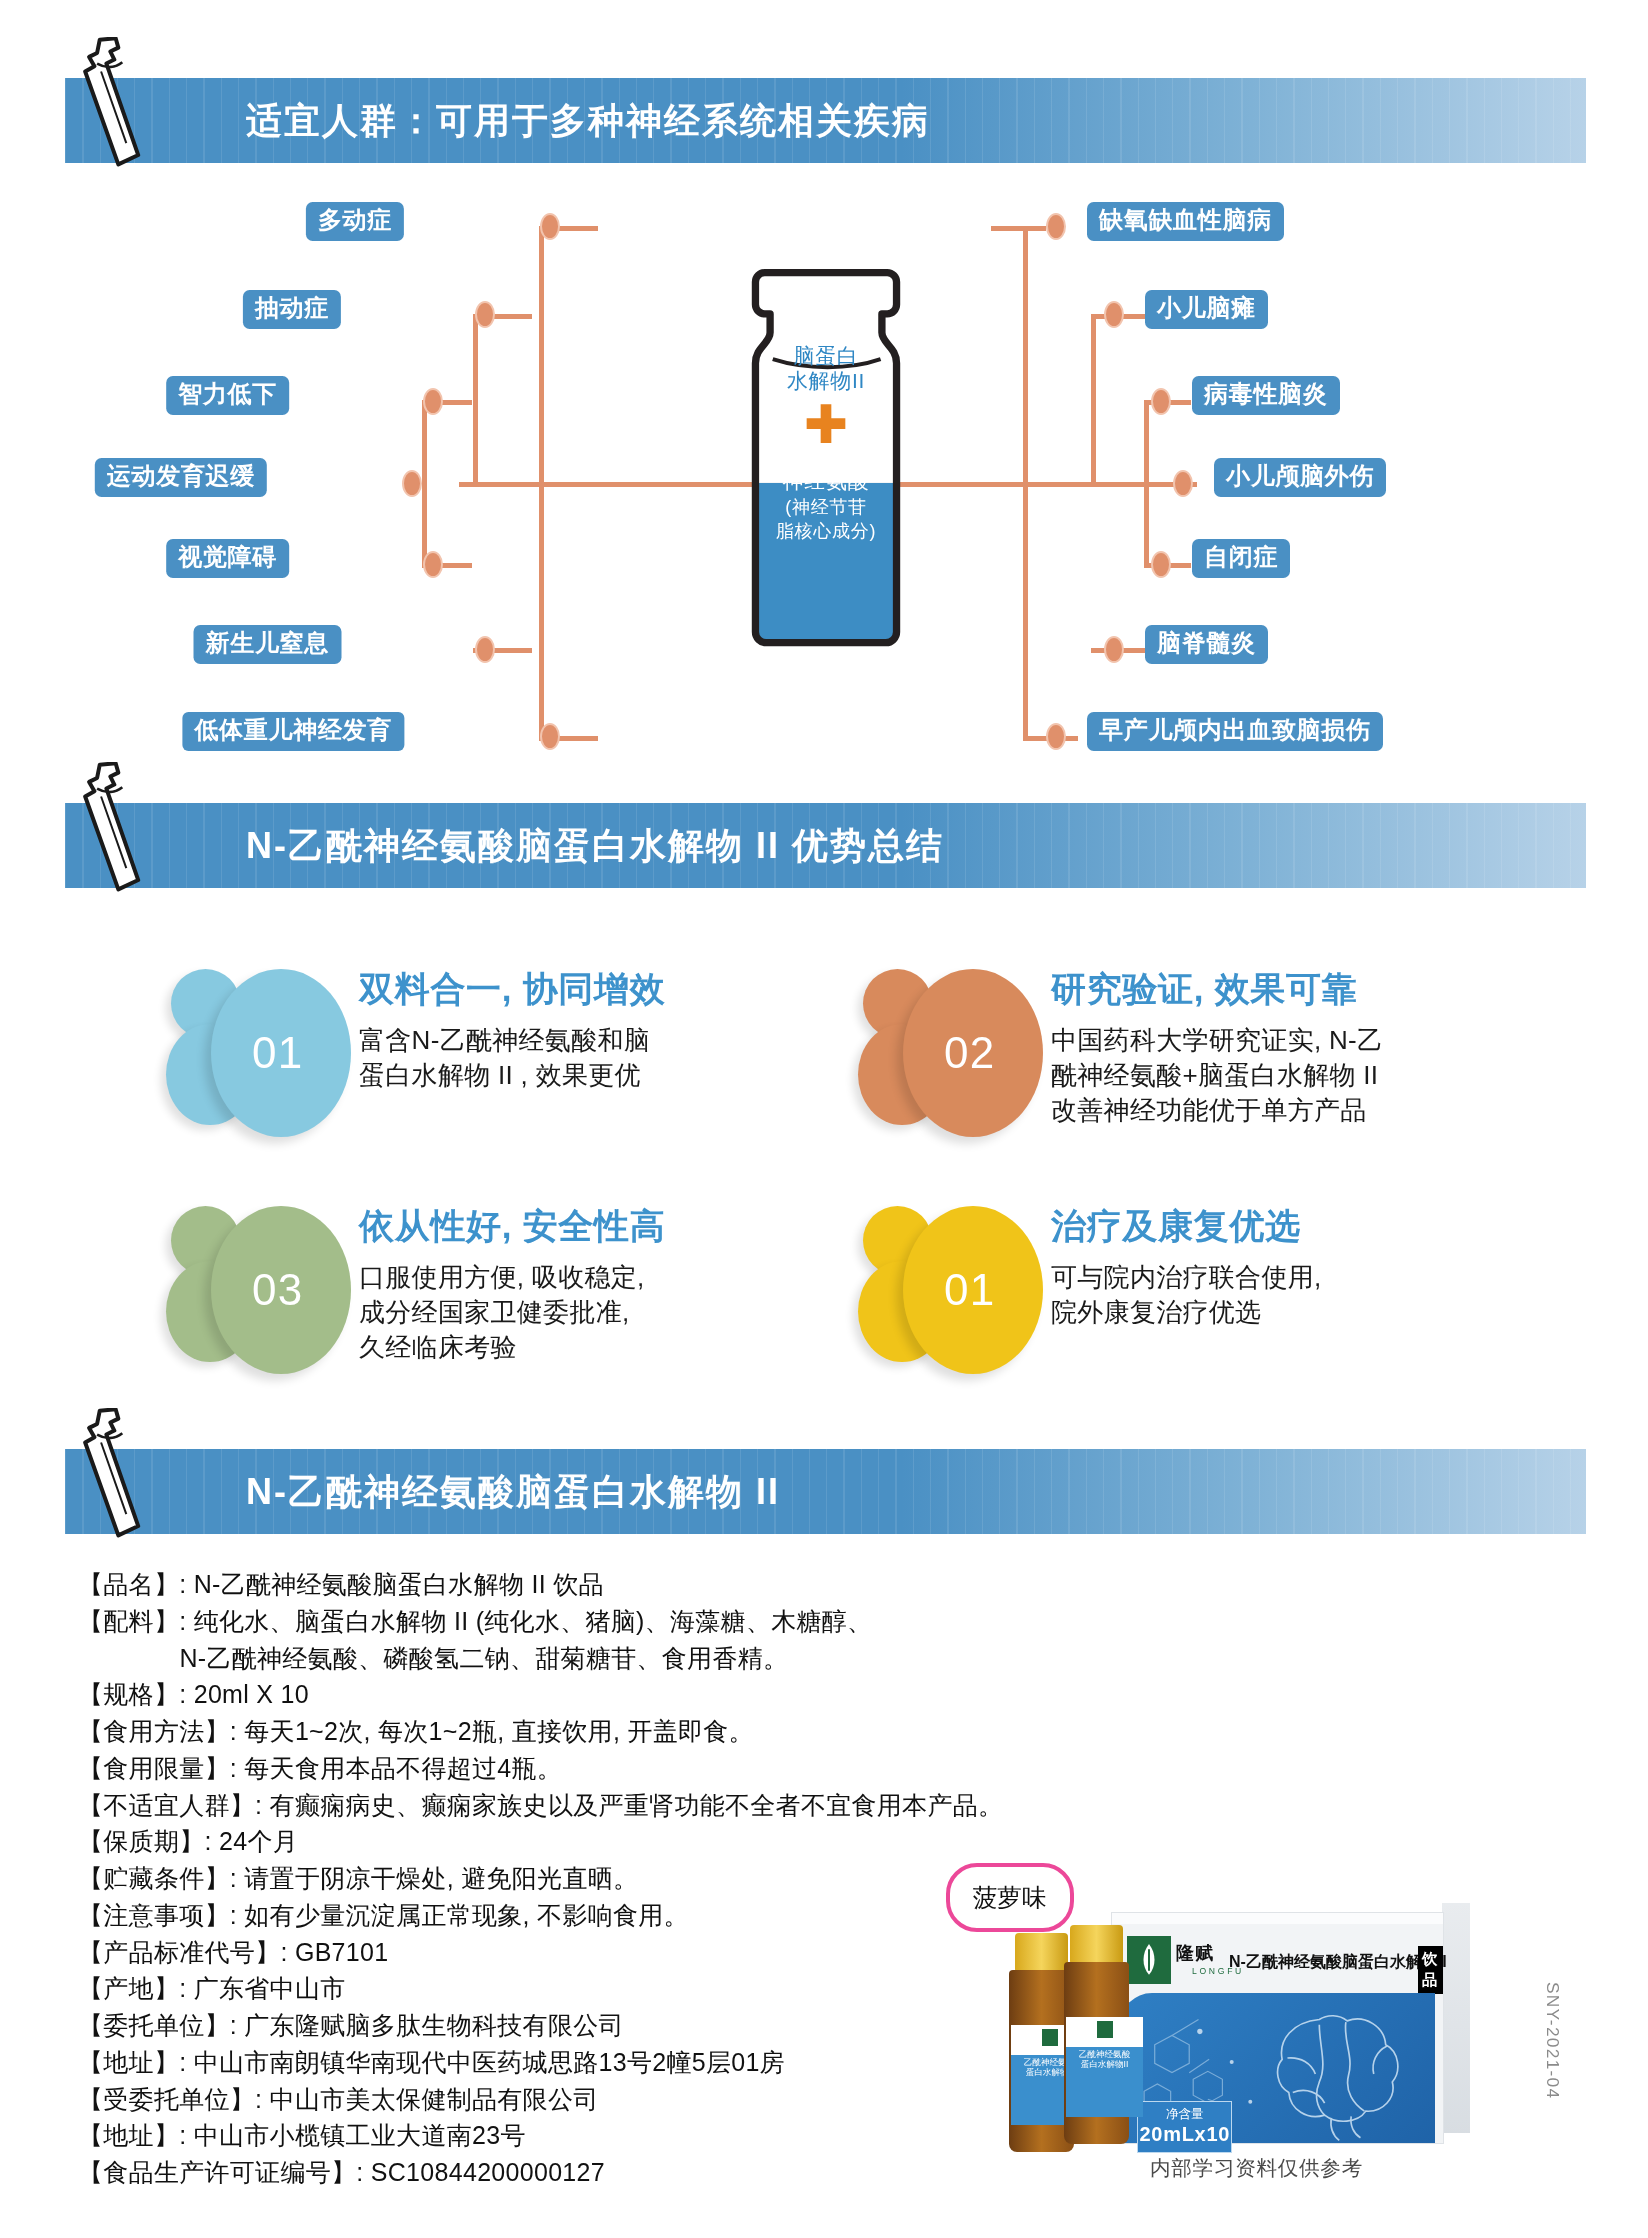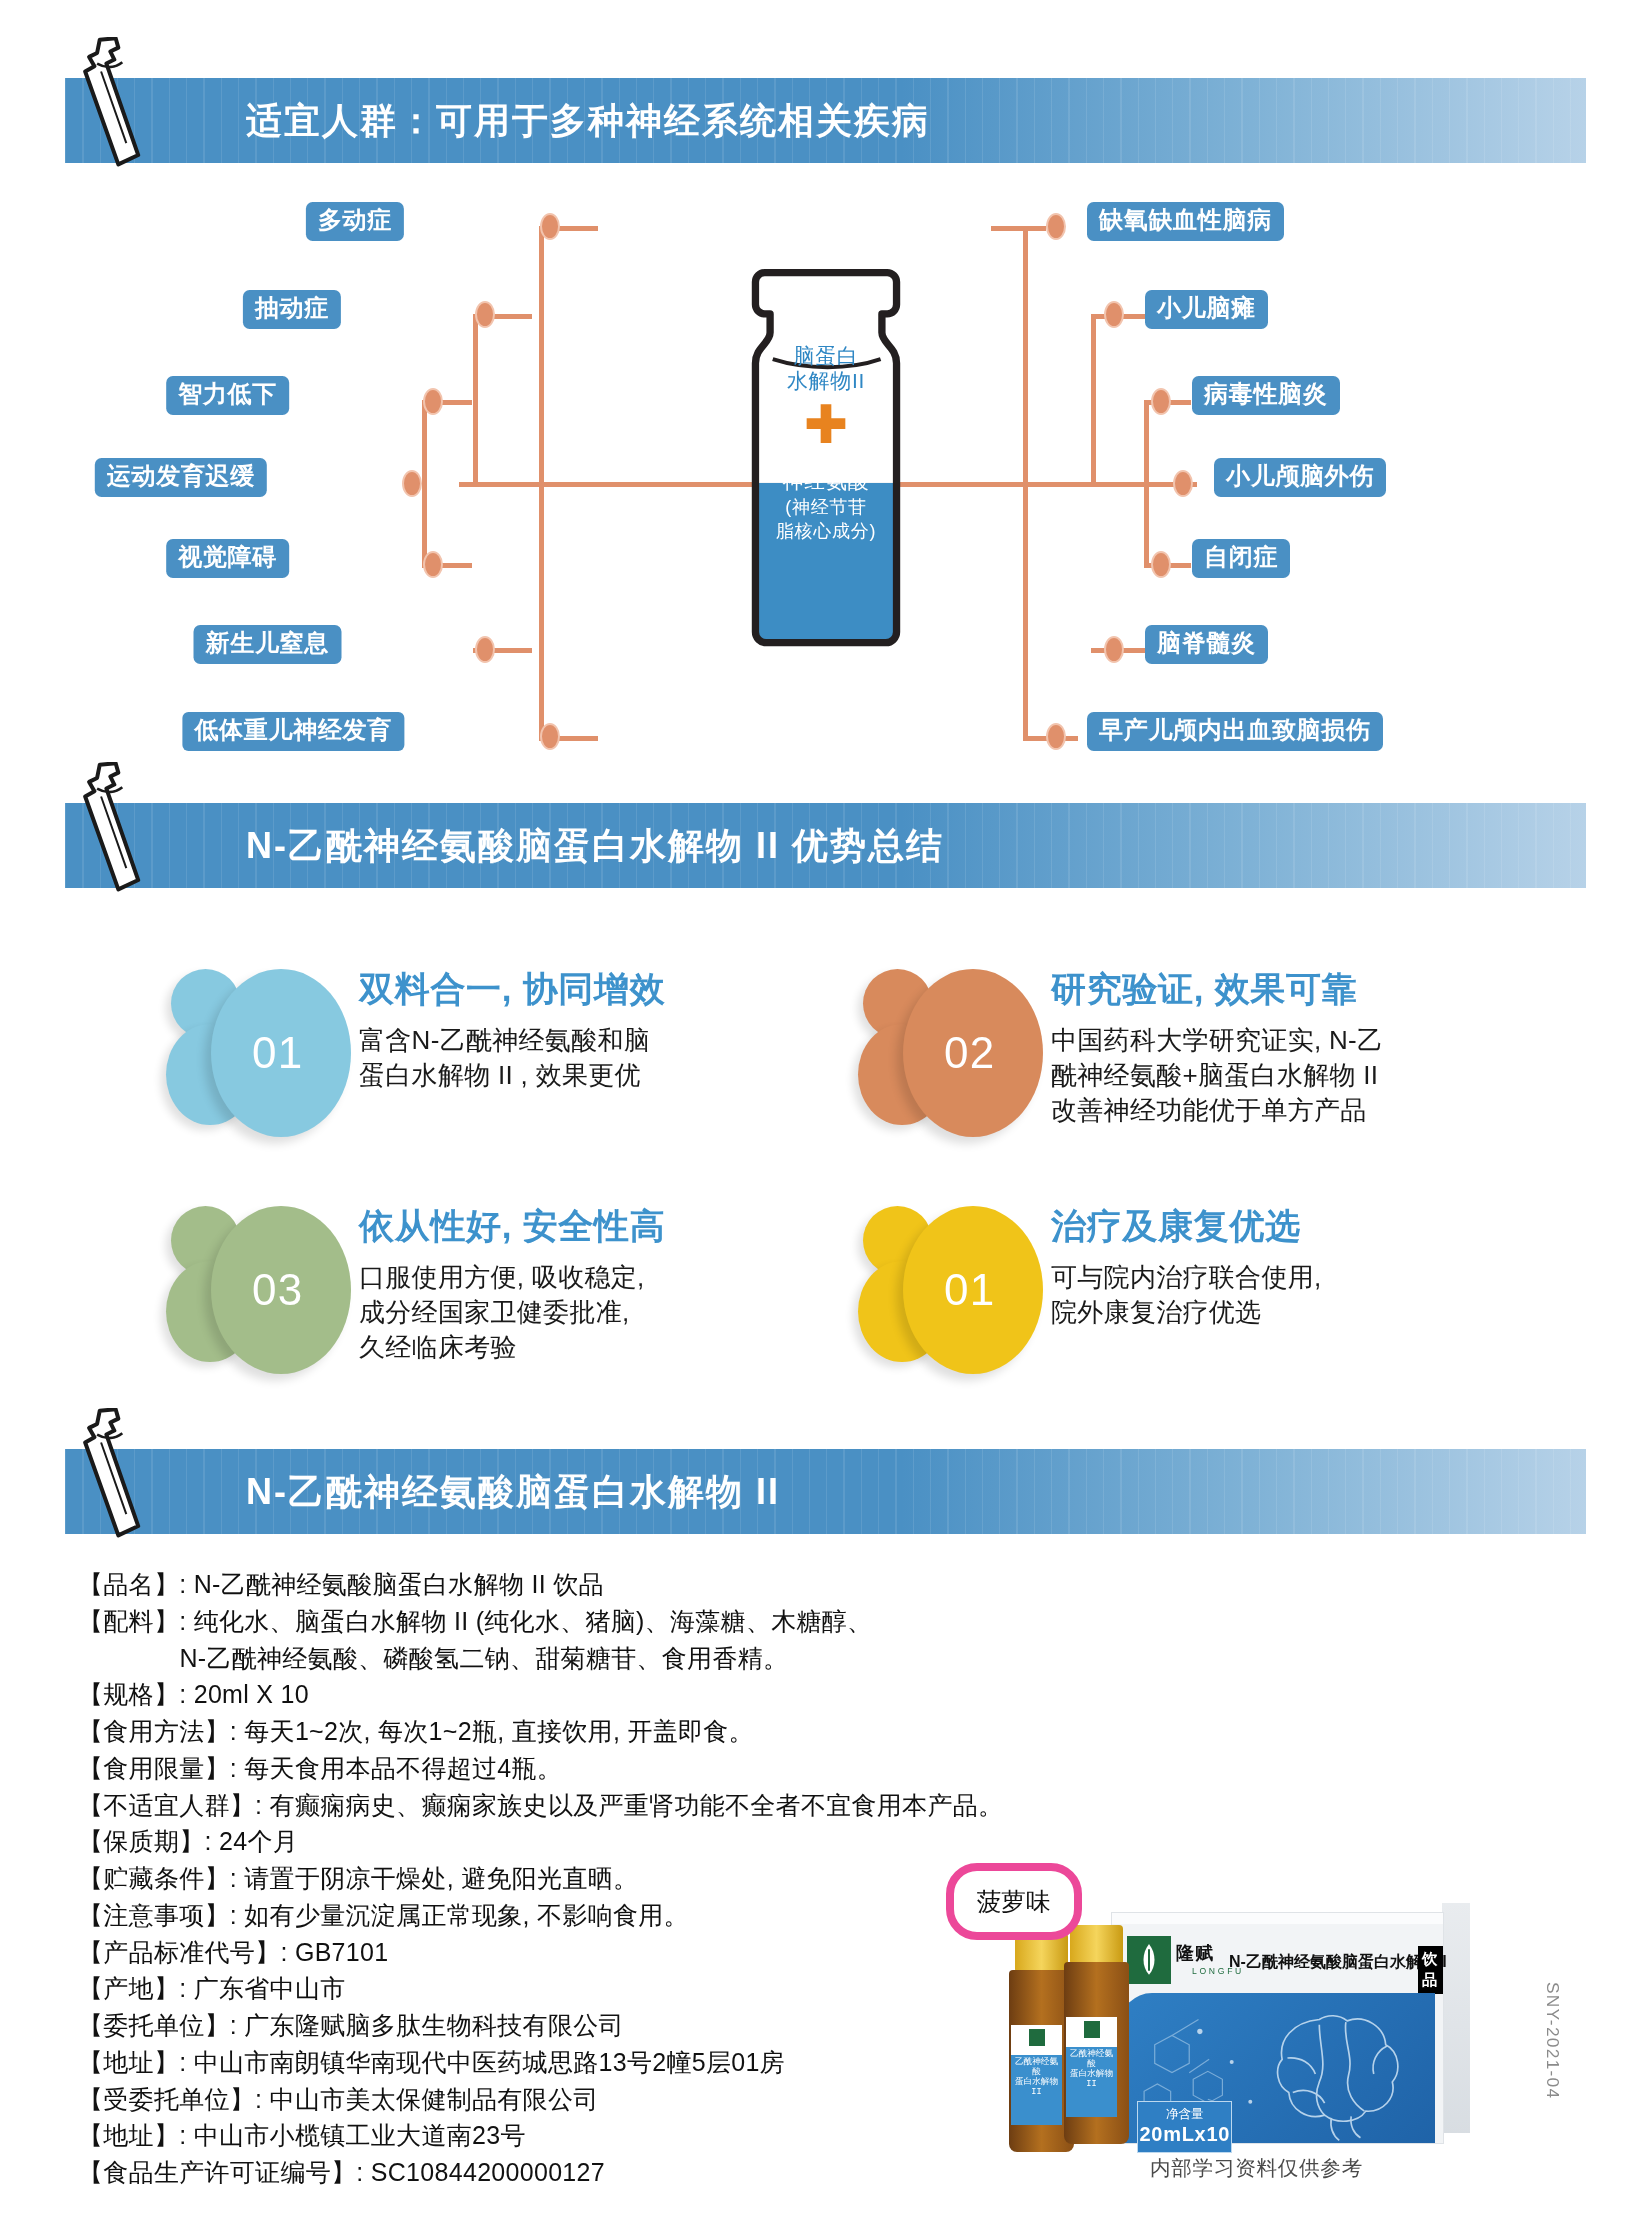--- a/index.html
+++ b/index.html
@@ -63,21 +63,21 @@
   .adv-body{position:absolute;color:#1a1a1a;font-size:26px;line-height:1.35;letter-spacing:0.3px;}
 
   
   .spec{position:absolute;left:78px;top:1566px;width:1131px;}
   .spec-line{font-size:25px;color:#111;line-height:1.47;white-space:pre;letter-spacing:0.3px;}
 
   
   .photo{position:absolute;left:931px;top:1856px;width:552px;height:346px;}
   .flavor{
     position:absolute;left:14.6px;top:6.7px;width:120px;height:61px;
-    border:8px solid #ec4899;border-radius:31px 31px 31px 31px/31px 31px 31px 31px;
+    border:4px solid #ec4899;border-radius:31px 31px 31px 31px/31px 31px 31px 31px;
     background:#fff;display:flex;align-items:center;justify-content:center;
     color:#111;font-size:24.6px;font-weight:500;z-index:4;
   }
   .box3d{position:absolute;left:180px;top:47px;width:359px;height:239px;}
   .box-front{position:absolute;left:0;top:9.3px;width:331px;height:230px;background:#f2f4f6;
              border:0.7px solid #dfe3e7;}
   .box-side{position:absolute;left:331px;top:0;width:28px;height:230px;
             background:linear-gradient(180deg,#e9ecef,#d8dde2);}
   .box-top{position:absolute;left:0;top:0;width:331px;height:10.6px;background:#fbfcfd;}
   .box-blue{position:absolute;left:8px;top:80px;width:315px;height:150px;
@@ -89,22 +89,22 @@
   .box-tag{position:absolute;left:306px;top:33px;background:#000000;color:#fff;font-size:15.3px;
            font-weight:bold;padding:2.7px 4px;}
   .netq{position:absolute;left:17.3px;top:108px;width:93px;background:#2f7fc4;
         border:1.3px solid #bcd8ef;text-align:center;color:#fff;padding:4px 0 5.3px 0;}
   .netq .t1{font-size:12.6px;display:block;}
   .netq .t2{font-size:20px;font-weight:bold;display:block;letter-spacing:0.7px;}
   .vial-ph{position:absolute;width:65px;height:219px;}
   .vial-cap{position:absolute;left:6px;top:0;width:53px;height:40px;background:linear-gradient(90deg,#d8a81c,#f5d55c,#c99a12);border-radius:4px;}
   .vial-glass{position:absolute;left:0;top:37px;width:65px;height:182px;
               background:linear-gradient(90deg,#6d3d12,#b4701f,#8a4f15);border-radius:4px 4px 8px 8px;}
-  .vial-label{position:absolute;left:2px;top:92px;width:51px;height:100px;
-              background:linear-gradient(180deg,#ffffff 0 30%,#3a8fcd 30% 100%);font-family:Liberation Mono, monospace;}
+  .vial-label{position:absolute;left:2px;top:92px;width:77px;height:100px;
+              background:linear-gradient(180deg,#ffffff 0 30%,#3a8fcd 30% 100%);}
   .vial-label .lg{position:absolute;left:50%;top:4px;transform:translateX(-50%);width:16px;height:17.3px;background:#1f6b3e;}
   .vial-label .tx{position:absolute;left:0;top:33px;width:100%;text-align:center;color:#fff;font-size:8.6px;line-height:1.15;}
   .photo-note{position:absolute;left:219px;top:298px;color:#4a4a4a;font-size:20.6px;letter-spacing:0.7px;}
 
   .sidecode{
     position:absolute;left:1542px;top:1982px;color:#8b8b8b;font-size:17.3px;
     writing-mode:vertical-rl;letter-spacing:1.3px;
   }
 </style>
 </head>

